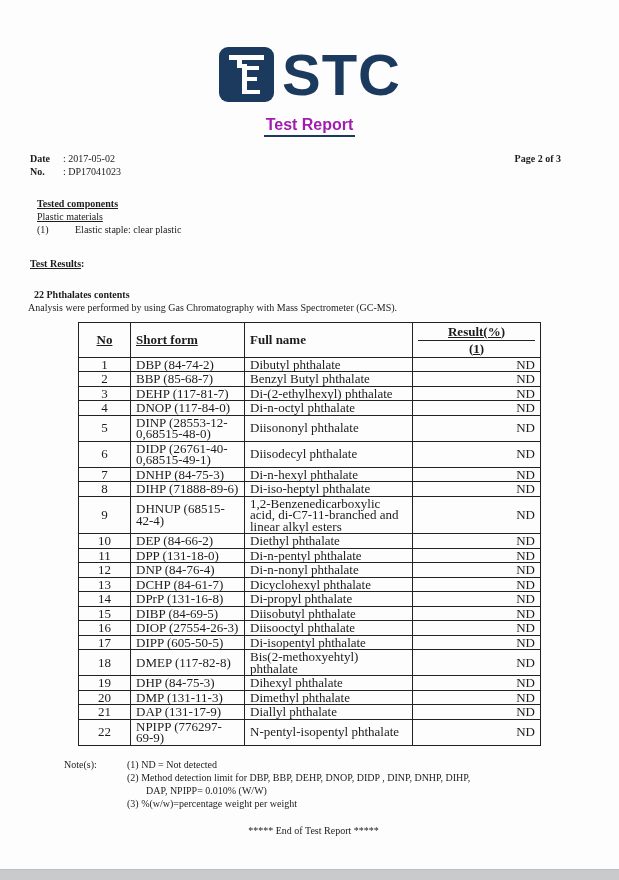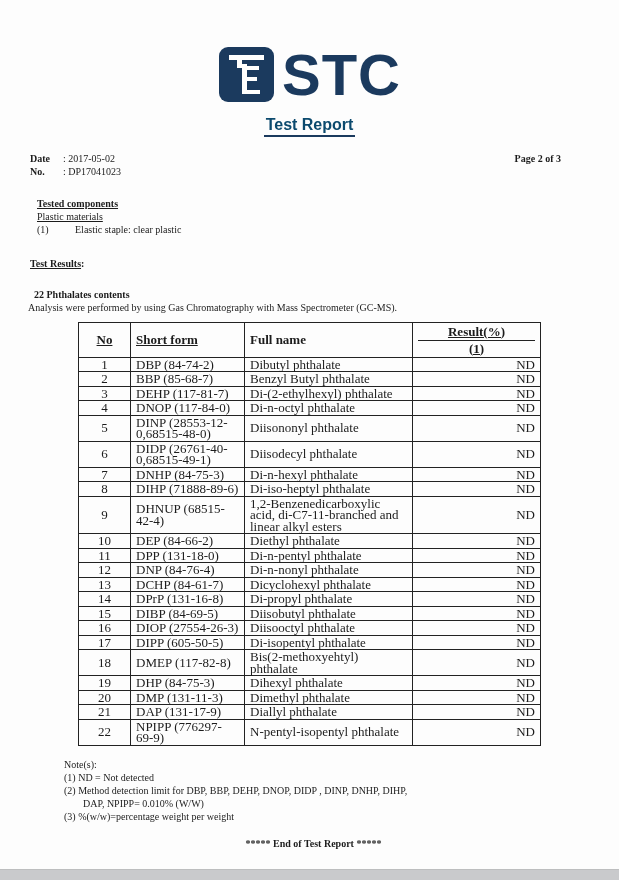--- a/index.html
+++ b/index.html
@@ -33,21 +33,21 @@
     color: #1b3a5e;
   }
 
   
   .title-row { text-align: center; margin-top: 13px; }
   .title {
     display: inline-block;
     font-family: "Liberation Sans", sans-serif;
     font-weight: 700;
     font-size: 16px;
-    color: #0c4a6e;
+    color: #a21caf;
     border-bottom: 2px solid #1b3a5e;
     padding: 0 2px 1px 2px;
   }
 
   
   .meta { margin: 15px 58px 0 30px; line-height: 13px; }
   .meta-row { display: flex; }
   .meta-label { font-weight: 700; width: 33px; }
   .meta-page { margin-left: auto; font-weight: 700; }
 
@@ -89,25 +89,25 @@
   .result-top {
     border-bottom: 1px solid #222222;
     height: 16px; line-height: 16px;
     text-decoration: underline;
   }
   .result-bottom { height: 15px; line-height: 15px; text-decoration: underline; }
   td.col-no { text-align: center; }
   td.col-result { text-align: right; }
 
   
-  .notes { display: flex; margin: 12px 0 0 64px; line-height: 13px; flex-direction: column; }
+  .notes { display: flex; margin: 12px 0 0 64px; line-height: 13px; }
   .notes-label { width: 63px; }
   .note-cont { padding-left: 19px; }
 
-  .end-line { margin-top: 15px; text-align: center; font-weight: 700; padding-left: 8px; }
+  .end-line { margin-top: 15px; text-align: center; font-weight: 400; padding-left: 8px; }
 
   
   .footer {
     margin-top: 39px;
     text-align: center;
     font-family: "Liberation Sans", sans-serif;
     font-size: 7px;
     line-height: 10.5px;
     color: #8f959d;
   }

